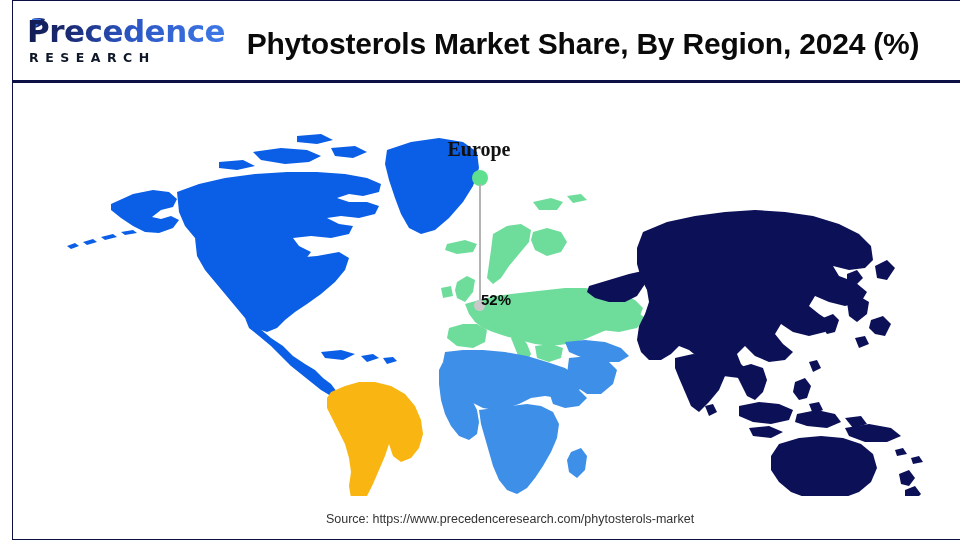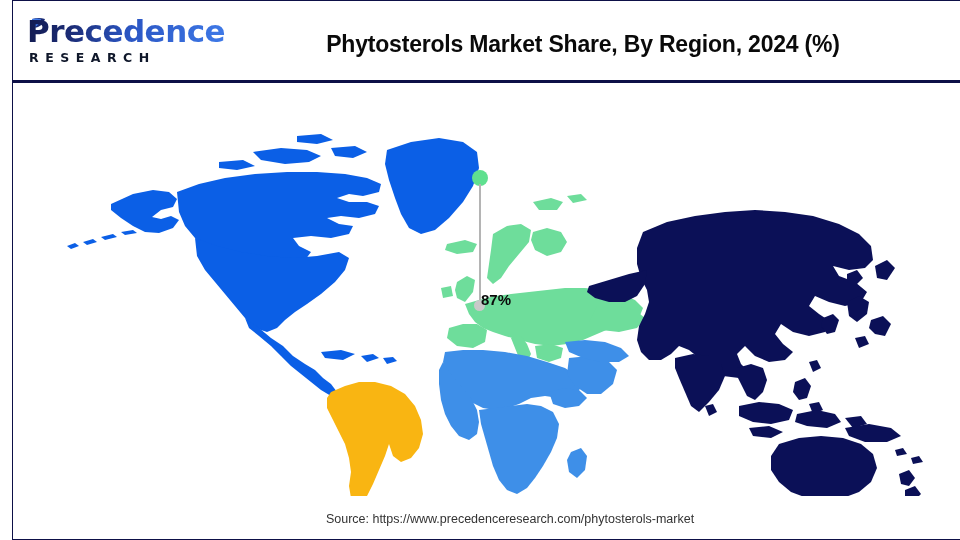--- a/index.html
+++ b/index.html
@@ -76,21 +76,21 @@
     position: absolute;
     left: 200px;
     top: 0;
     width: 740px;
     height: 86px;
     display: flex;
     align-items: center;
     justify-content: center;
     font-family: "Liberation Sans", sans-serif;
     font-weight: bold;
-    font-size: 23px;
+    font-size: 30px;
     color: #0a0a0a;
     letter-spacing: -0.2px;
     white-space: nowrap;
   }
 
   
   #map-area {
     position: absolute;
     left: 0;
     top: 83px;
@@ -362,24 +362,25 @@
         <path d="M656,300 L664,298 L668,306 L660,310 Z"></path>
 
         <path d="M760,256 L768,254 L772,262 L764,266 Z"></path>
 
         <path d="M798,168 L808,164 L814,172 L806,180 L798,176 Z"></path>
         <path d="M826,160 L838,154 L846,162 L838,174 L828,172 Z"></path>
       </g>
     </svg>
 
     <div id="callout">
+      <div id="callout-label">Europe</div>
       <div id="callout-dot-top"></div>
       <div id="callout-stem"></div>
       <div id="callout-dot-bottom"></div>
-      <div id="callout-value">87%</div>
+      <div id="callout-value">52%</div>
     </div>
   </div>
 
   <div id="footer">
     <div id="source-text">Source: https://www.precedenceresearch.com/phytosterols-market</div>
   </div>
 
 </div>
 
 </body></html>

